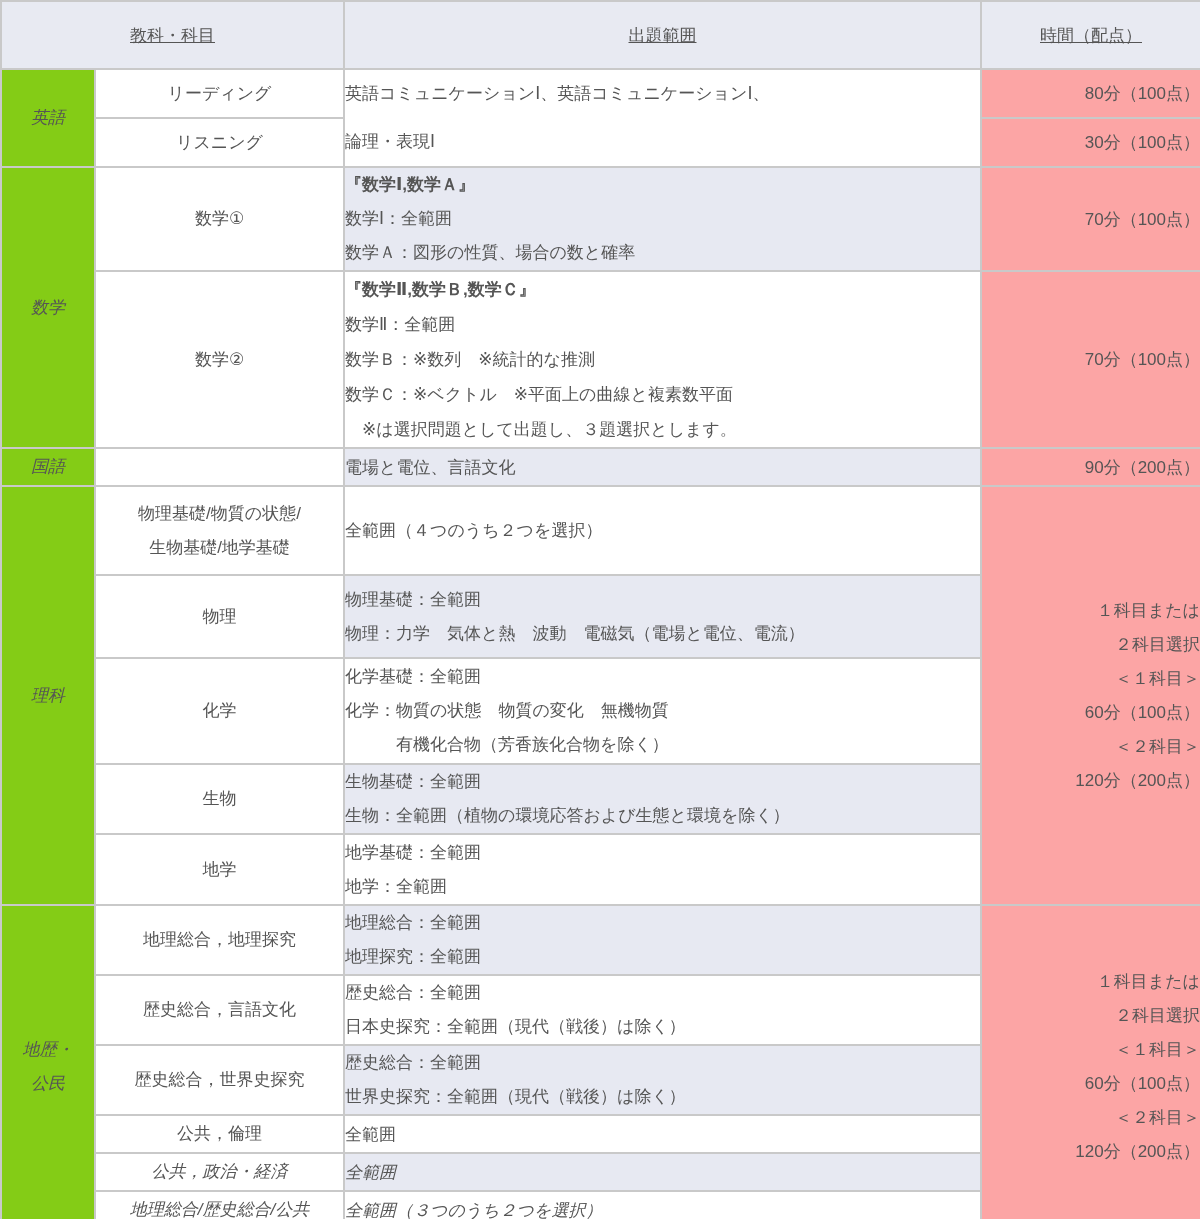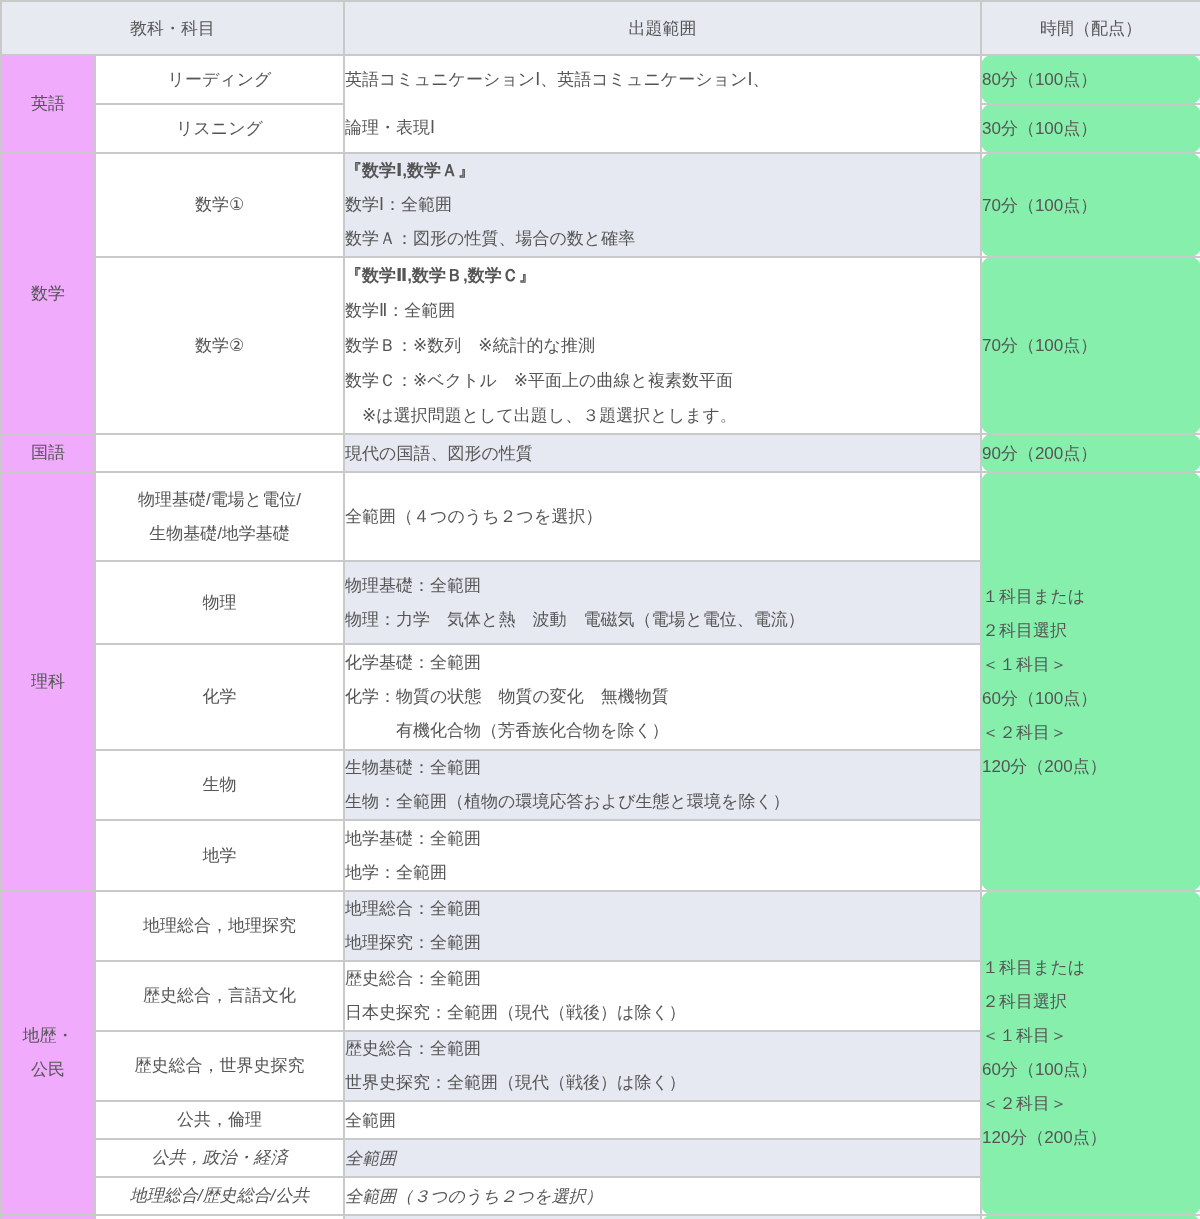--- a/index.html
+++ b/index.html
@@ -14,31 +14,31 @@
   }
   table.exam th, table.exam td{
     border:2px solid #c9c9c9;
     box-sizing:border-box;
     padding:0;
     vertical-align:middle;
     font-weight:normal;
   }
   
   th.hdr{background:#e8eaf2;font-weight:bold;text-align:center;}
-  td.cat{background:#f0abfc;font-weight:bold;text-align:center;line-height:36px;}
+  td.cat{background:#84cc16;font-weight:bold;text-align:center;line-height:36px;font-style:italic;}
   td.sub{background:#ffffff;text-align:center;line-height:36px;}
   td.scope{background:#ffffff;text-align:left;padding-left:7px;padding-right:4px;}
   td.scope.alt{background:#e7e9f2;margin-left:28px;}
-  td.time{background:#86efac;text-align:left;line-height:35px;border-radius:11px;}
+  td.time{background:#fca5a5;text-align:right;line-height:35px;}
   .ln{line-height:34px;}
   .ln.bold{font-weight:bold;}
   td.scope.eng .ln{line-height:48px;}
   td.scope.m2 .ln{line-height:35px;}
   
-  tr.h50{height:54px;} tr.h48{height:48px;} tr.h101{height:101px;}
+  tr.h50{height:68px;text-decoration:underline;} tr.h48{height:48px;} tr.h101{height:101px;}
   tr.h175{height:175px;} tr.h34{height:34px;} tr.h89{height:89px;}
   tr.h83{height:83px;} tr.h106{height:106px;} tr.h66{height:66px;}
   tr.h71{height:71px;} tr.h69{height:69px;} tr.h35{height:35px;font-style:italic;}
   tr.h33{height:33px;}
 </style>
 </head>
 <body>
 
 <div class="page">
 <table class="exam">
@@ -88,28 +88,28 @@
       <div class="ln">数学Ｂ：※数列　※統計的な推測</div>
       <div class="ln">数学Ｃ：※ベクトル　※平面上の曲線と複素数平面</div>
       <div class="ln">　※は選択問題として出題し、３題選択とします。</div>
     </td>
     <td class="time">70分（100点）</td>
   </tr>
 
   <tr class="h34">
     <td class="cat">国語</td>
     <td class="sub"></td>
-    <td class="scope alt">現代の国語、図形の性質</td>
+    <td class="scope alt">電場と電位、言語文化</td>
     <td class="time">90分（200点）</td>
   </tr>
 
   <tr class="h89">
     <td class="cat" rowspan="5">理科</td>
     <td class="sub">
-      <div class="ln">物理基礎/電場と電位/</div>
+      <div class="ln">物理基礎/物質の状態/</div>
       <div class="ln">生物基礎/地学基礎</div>
     </td>
     <td class="scope">
       <div class="ln">全範囲（４つのうち２つを選択）</div>
     </td>
     <td class="time" rowspan="5">
       <div class="ln">１科目または</div>
       <div class="ln">２科目選択</div>
       <div class="ln">＜１科目＞</div>
       <div class="ln">60分（100点）</div>

